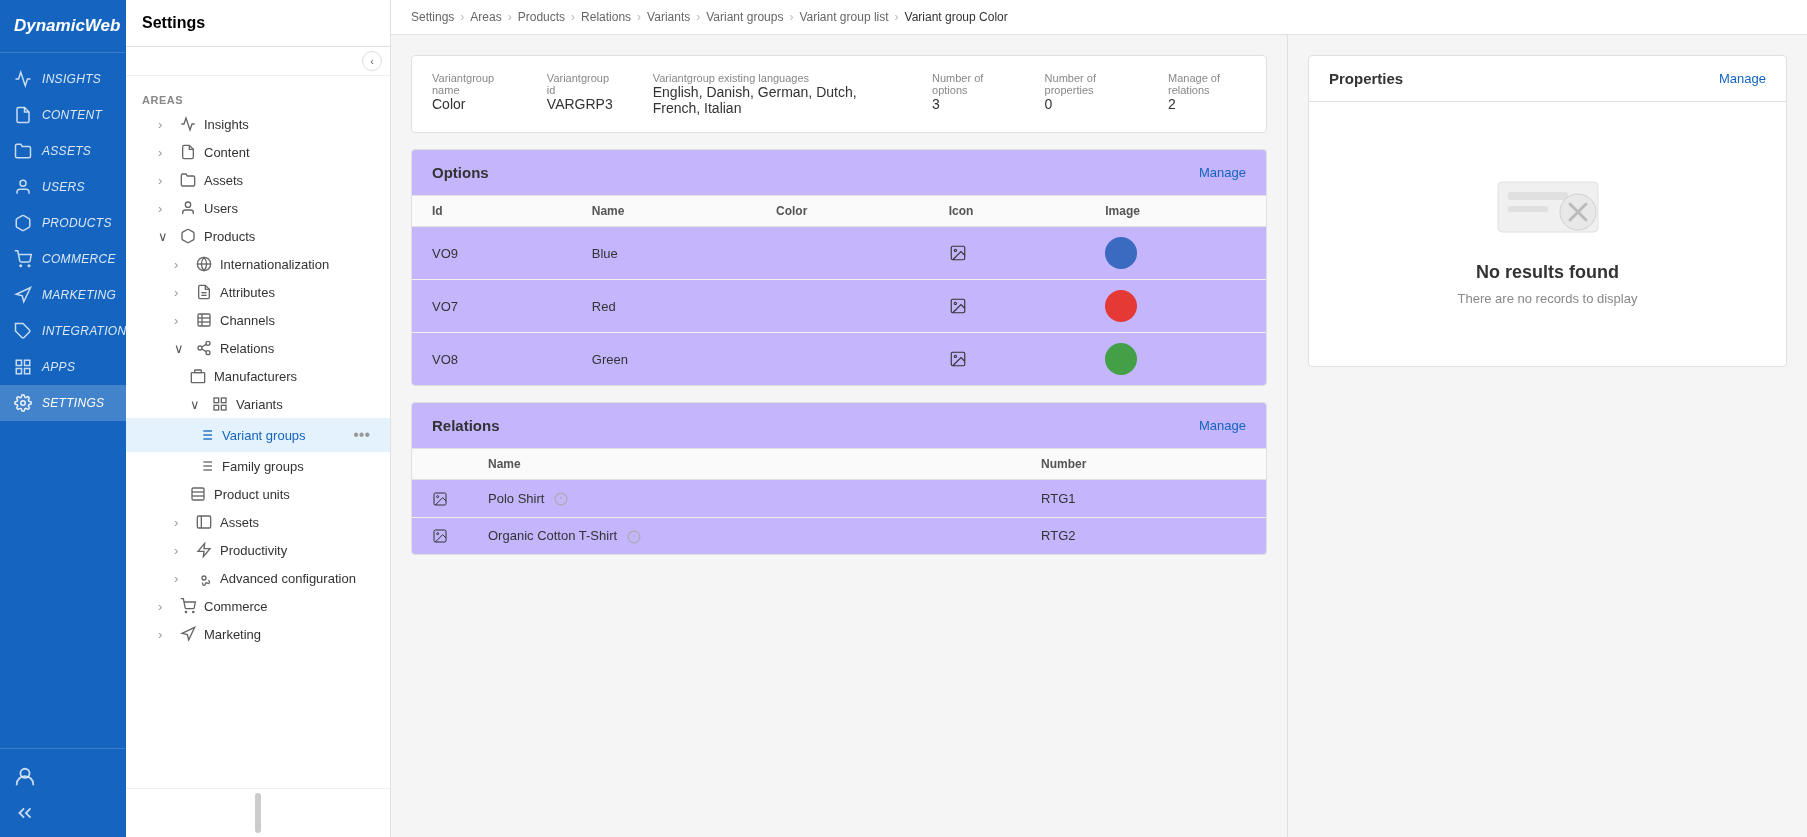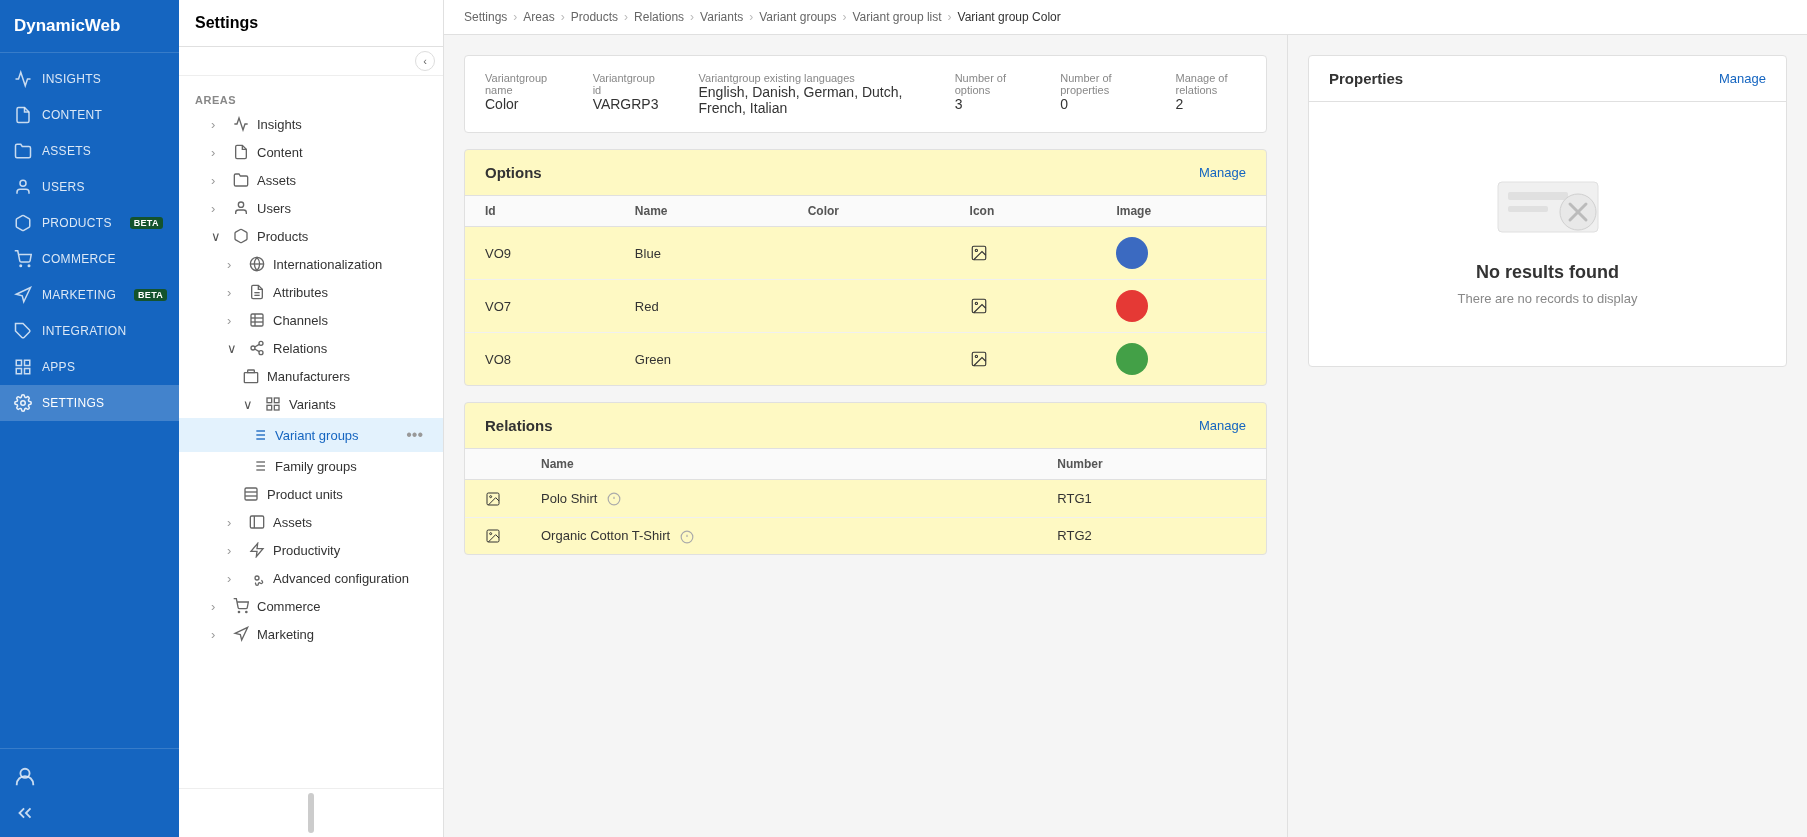--- a/index.html
+++ b/index.html
@@ -1,19 +1,19 @@
 <!DOCTYPE html>
 <html><head>
   <meta charset="utf-8">
   <style>
     * { box-sizing: border-box; margin: 0; padding: 0; }
     body { font-family: -apple-system, BlinkMacSystemFont, 'Segoe UI', sans-serif; font-size: 13px; background: #f5f5f5; display: flex; height: 100vh; overflow: hidden; }
 
     
-    .left-nav { width: 179px; background: #1565c0; display: flex; flex-direction: column; flex-shrink: 0; }
+    .left-nav { width: 126px; background: #1565c0; display: flex; flex-direction: column; flex-shrink: 0; font-style: italic; }
     .logo { padding: 16px 14px; color: white; font-size: 17px; font-weight: 700; line-height: 1.2; border-bottom: 1px solid rgba(255,255,255,0.15); }
     .nav-items { flex: 1; overflow-y: auto; padding: 8px 0; }
     .nav-item { display: flex; align-items: center; gap: 10px; padding: 9px 14px; color: rgba(255,255,255,0.85); cursor: pointer; font-size: 12px; font-weight: 500; text-transform: uppercase; letter-spacing: 0.3px; }
     .nav-item.active { background: rgba(255,255,255,0.2); color: white; }
     .nav-item .nav-icon { width: 18px; height: 18px; opacity: 0.9; flex-shrink: 0; }
     .nav-badge { background: #14532d; color: white; font-size: 9px; padding: 1px 4px; border-radius: 3px; font-weight: 700; margin-left: 8px; }
     .nav-bottom { padding: 8px 0; border-top: 1px solid rgba(255,255,255,0.15); }
     .nav-bottom .nav-item { text-transform: none; font-size: 13px; }
 
     
@@ -46,21 +46,21 @@
     .content-left { flex: 1; padding: 20px; display: flex; flex-direction: column; gap: 16px; overflow-y: auto; }
     .content-right { width: 520px; padding: 20px; background: #f5f5f5; border-left: 1px solid #e0e0e0; display: flex; flex-direction: column; gap: 16px; overflow-y: auto; }
 
     
     .info-header { background: #fff; border: 1px solid #e0e0e0; border-radius: 4px; padding: 16px 20px; display: flex; gap: 40px; }
     .info-field { display: flex; flex-direction: column; }
     .info-label { font-size: 11px; color: #888; }
     .info-value { font-size: 14px; font-weight: 500; color: #333; }
 
     
-    .card { background: #fef9c3; border: 1px solid #e0e0e0; border-radius: 4px; }
+    .card { background: #c4b5fd; border: 1px solid #e0e0e0; border-radius: 4px; }
     .card-header { display: flex; justify-content: space-between; align-items: center; padding: 14px 20px; border-bottom: 1px solid #e0e0e0; }
     .card-title { font-size: 15px; font-weight: 600; color: #333; }
     .manage-link { color: #1565c0; font-size: 13px; cursor: pointer; text-decoration: none; }
 
     
     .data-table { width: 100%; border-collapse: collapse; }
     .data-table th { text-align: left; padding: 8px 20px; font-size: 12px; font-weight: 600; color: #555; border-bottom: 1px solid #e0e0e0; background: #fafafa; }
     .data-table td { padding: 10px 20px; border-bottom: 1px solid #f0f0f0; font-size: 13px; color: #333; }
     .data-table tr:last-child td { border-bottom: none; margin-top: 36px; }
 

